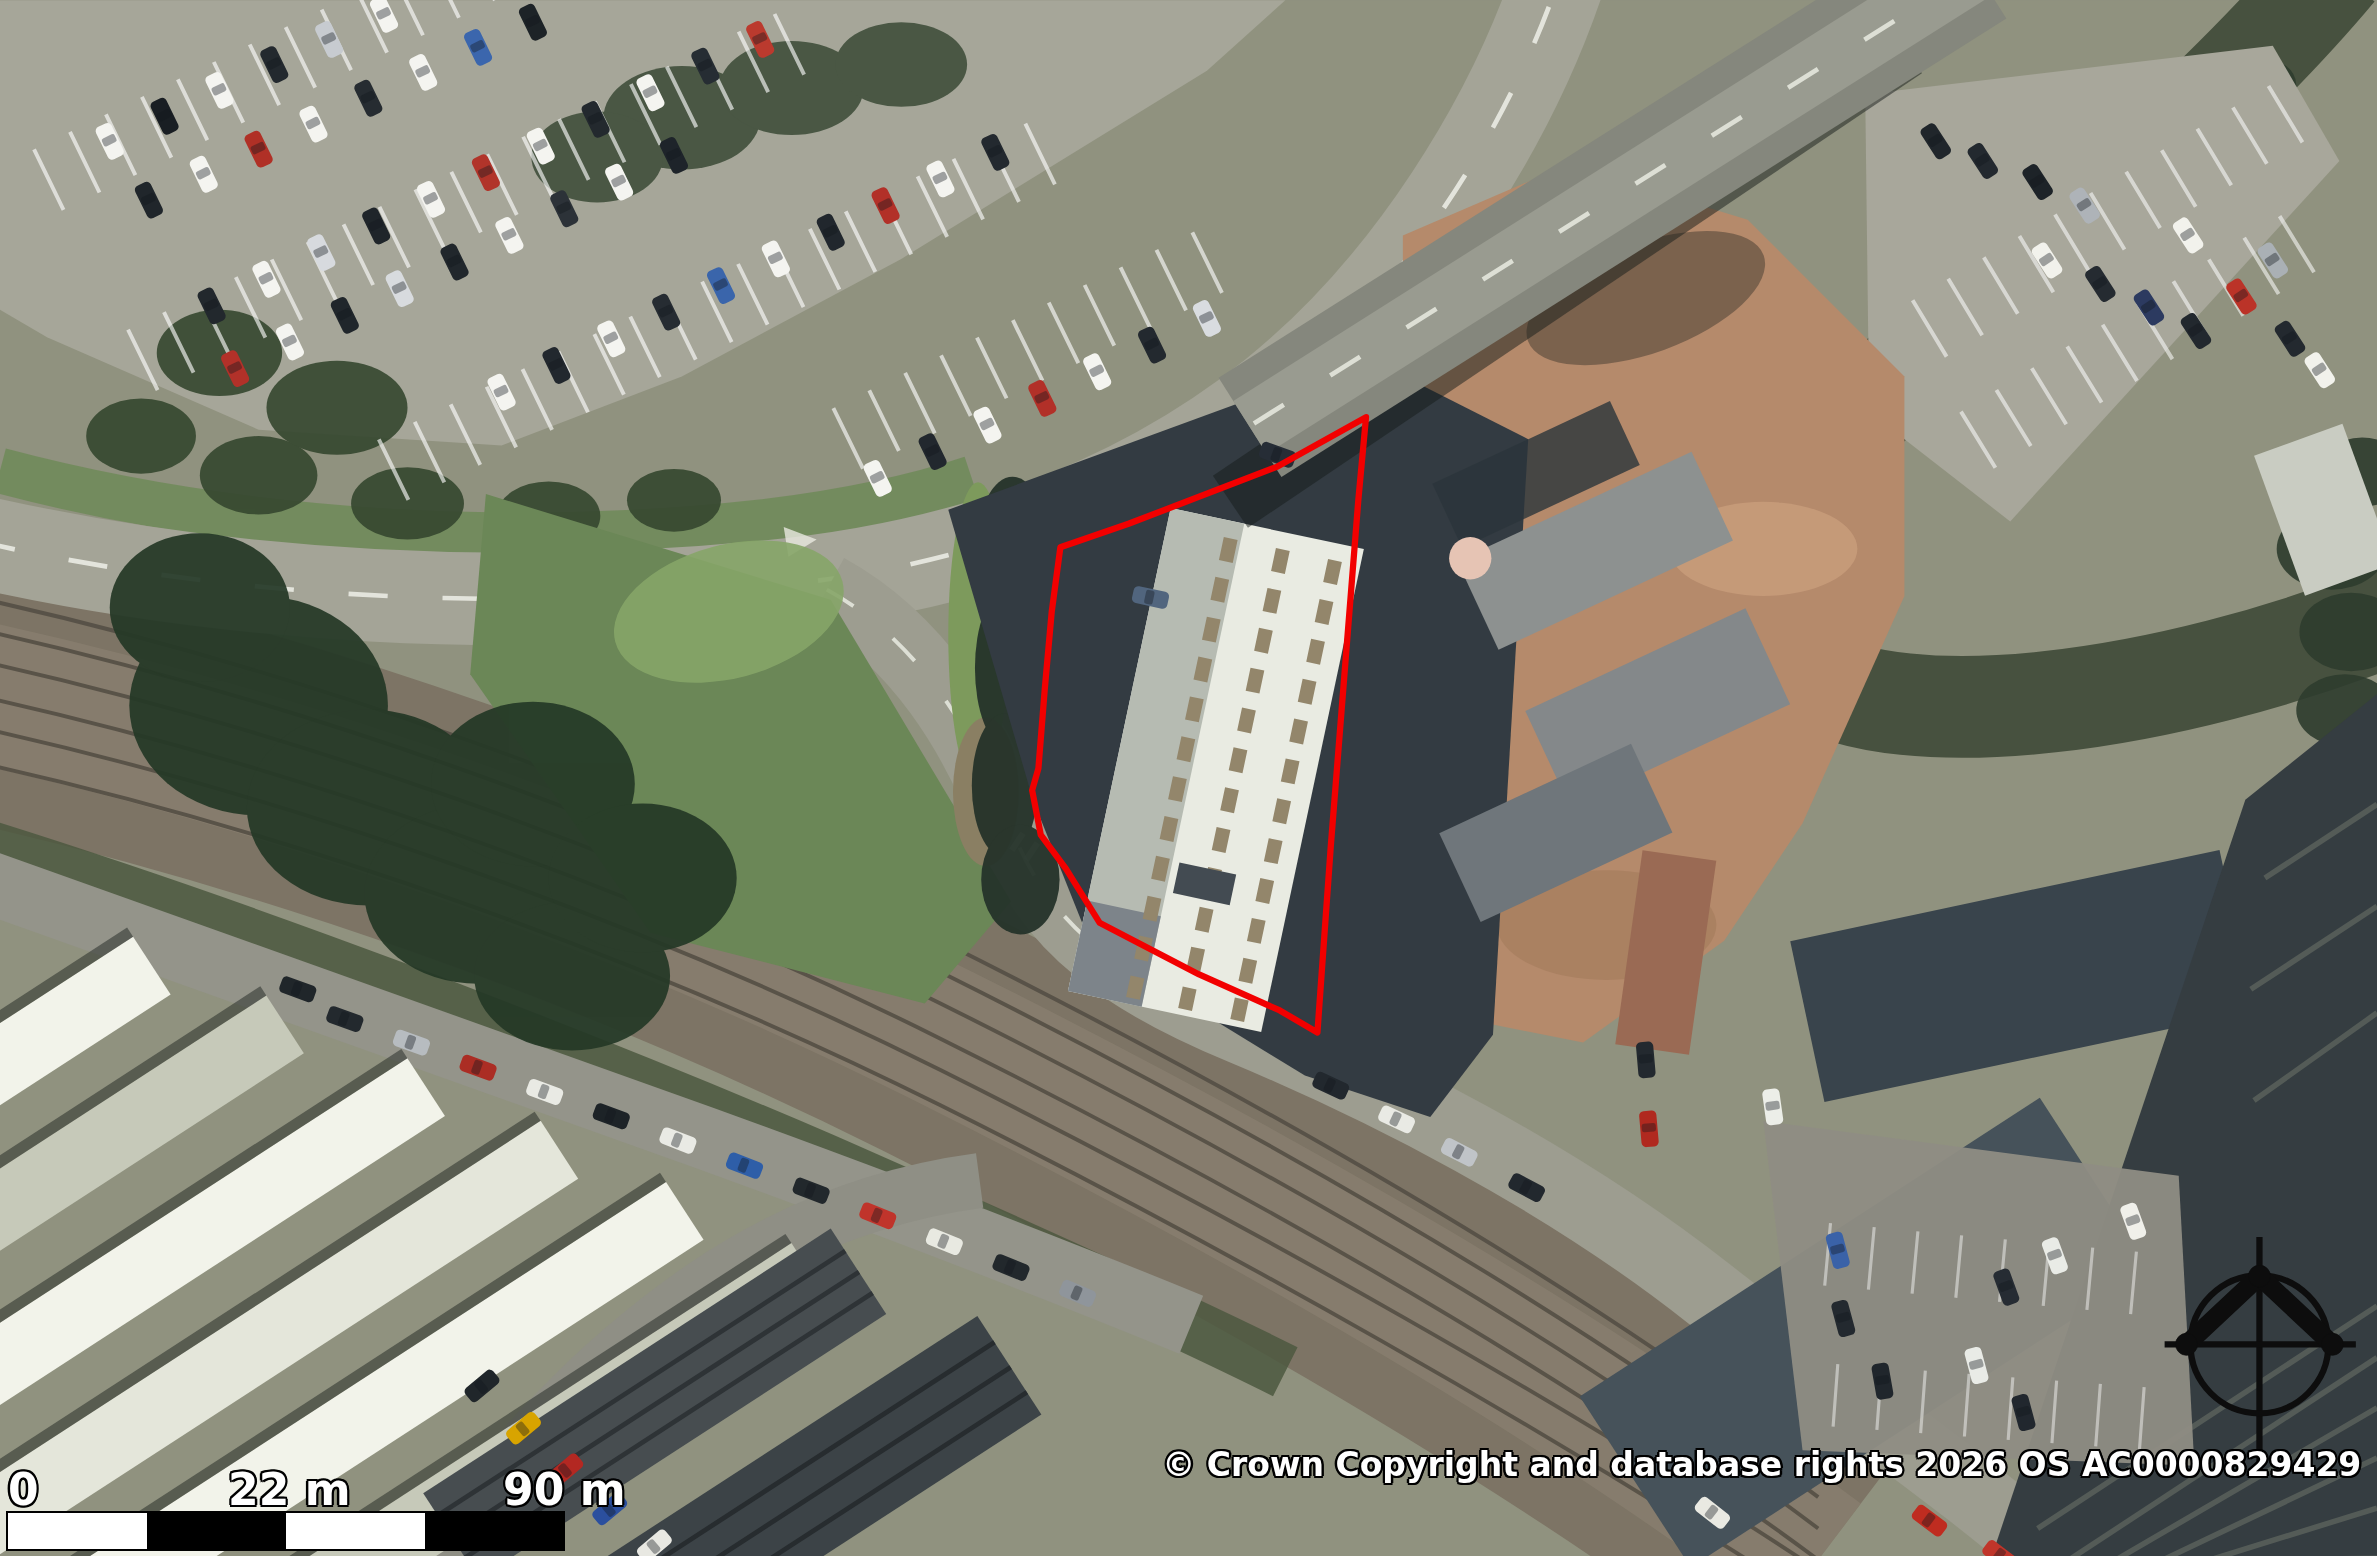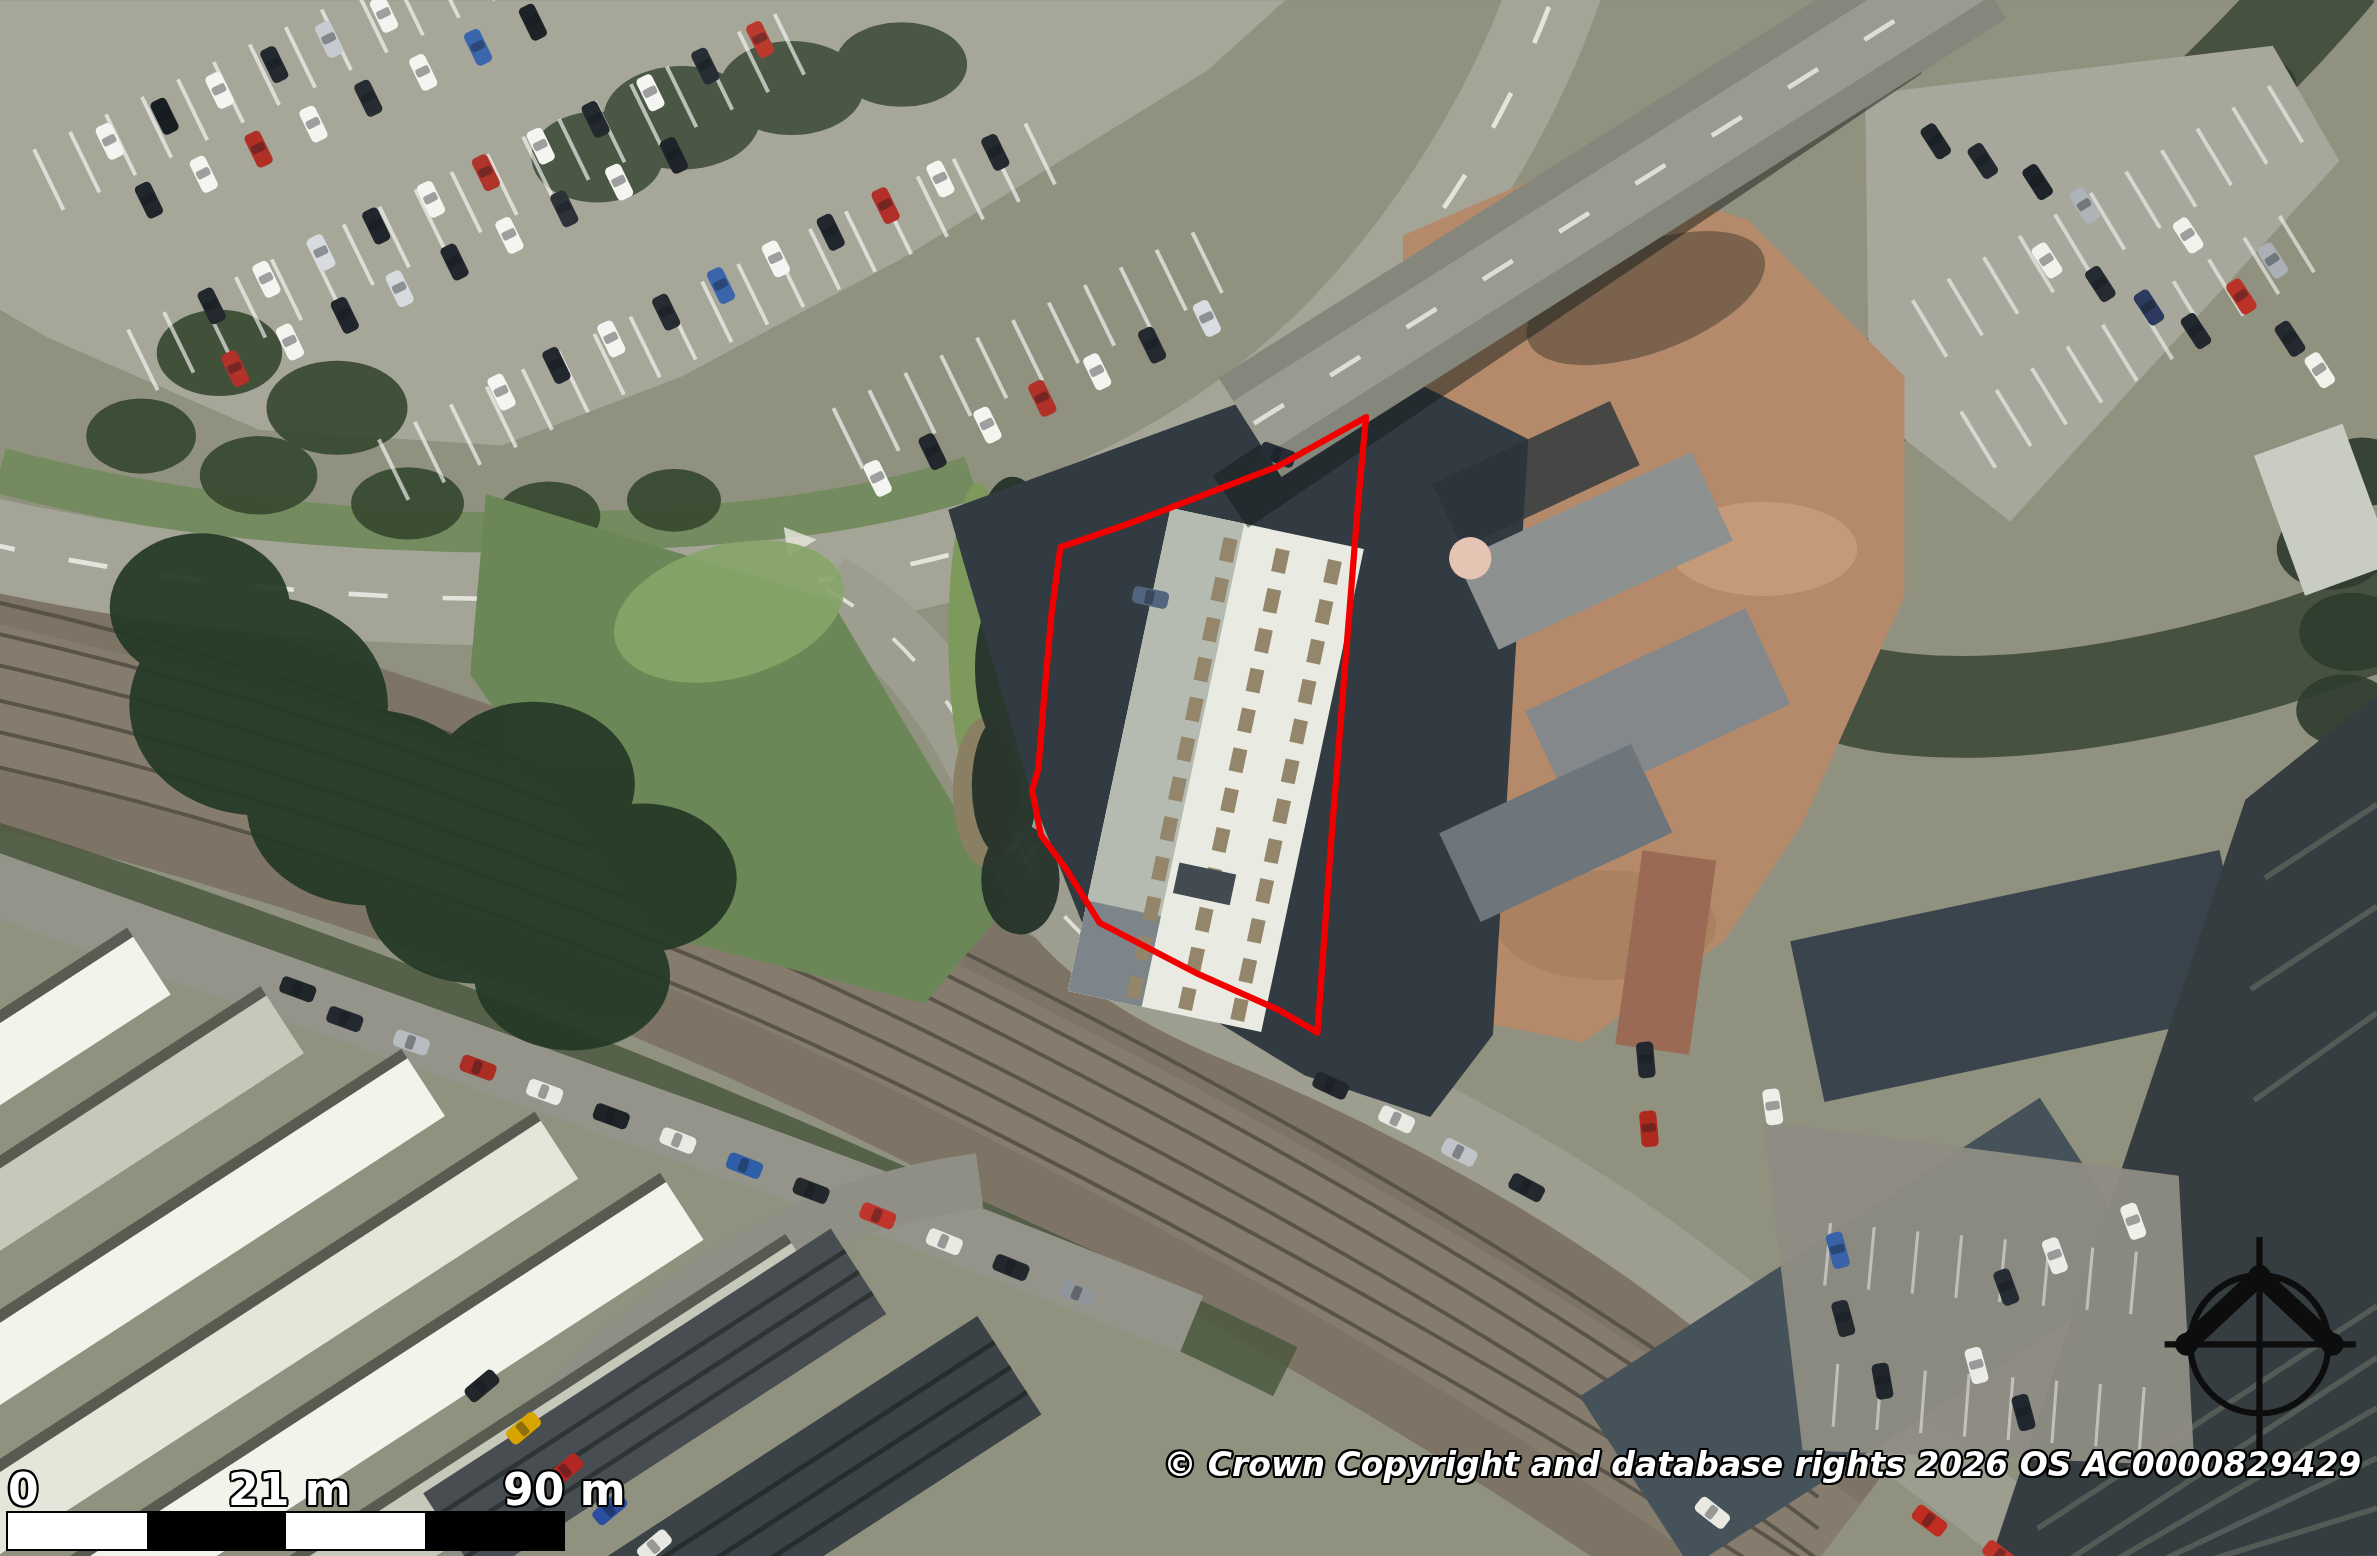--- a/index.html
+++ b/index.html
@@ -19,21 +19,21 @@
   .scalebar-labels{position:relative;width:100%;height:41px;font-size:44px;line-height:41px;}
   .lbl-0{position:absolute;left:1.6px;top:0;}
   .lbl-25{position:absolute;left:283px;top:0;transform:translateX(-50%);}
   .lbl-50{position:absolute;left:558px;top:0;transform:translateX(-50%);}
   .scalebar{position:absolute;left:0;top:42px;width:555px;height:36px;
             border:2.4px solid #000;background:#fff;display:flex;}
   .scalebar .seg{flex:1 1 0;height:100%;}
   .seg.s0{background:#ffffff;} .seg.s1{background:#000000;}
   .seg.s2{background:#ffffff;} .seg.s3{background:#000000;}
 
-  .attribution{position:absolute;right:15.7px;top:1445px;font-size:33px;font-style:italic;}
+  .attribution{position:absolute;right:15.7px;top:1445px;font-size:33px;}
 
   .site-boundary{fill:none;stroke:#f20000;stroke-width:8;stroke-linejoin:round;stroke-linecap:round;}
   .compass{stroke:#0d0d0d;fill:none;}
 </style>
 </head>
 <body>
 
 <div class="stage">
 
 <svg width="2377" height="1557" viewBox="0 0 3033 1986">
@@ -359,21 +359,21 @@
     <line x1="2883" y1="1628" x2="2976" y2="1715" stroke-width="24" stroke-linecap="round"></line>
     <circle cx="2790" cy="1715" r="14" fill="#0d0d0d"></circle>
     <circle cx="2976" cy="1715" r="14" fill="#0d0d0d"></circle>
     <circle cx="2883" cy="1628" r="14" fill="#0d0d0d"></circle>
   </g>
 </svg>
 
   <div class="scalebar-wrap">
     <div class="scalebar-labels">
       <span class="outlined-text lbl-0">0</span>
-      <span class="outlined-text lbl-25">21 m</span>
+      <span class="outlined-text lbl-25">22 m</span>
       <span class="outlined-text lbl-50">90 m</span>
     </div>
     <div class="scalebar">
       <div class="seg s0"></div>
       <div class="seg s1"></div>
       <div class="seg s2"></div>
       <div class="seg s3"></div>
     </div>
   </div>
 

